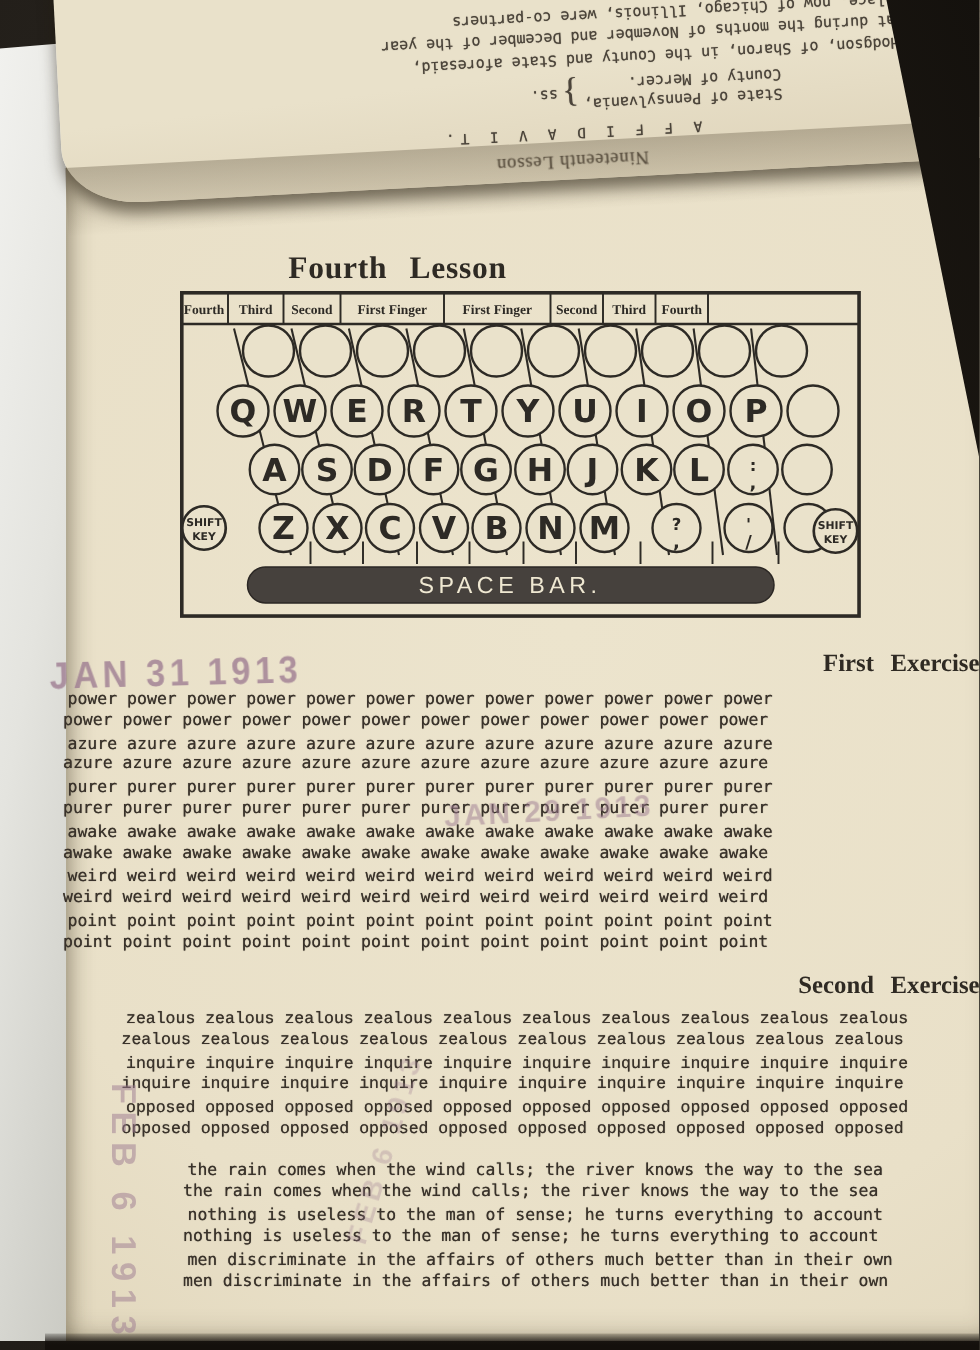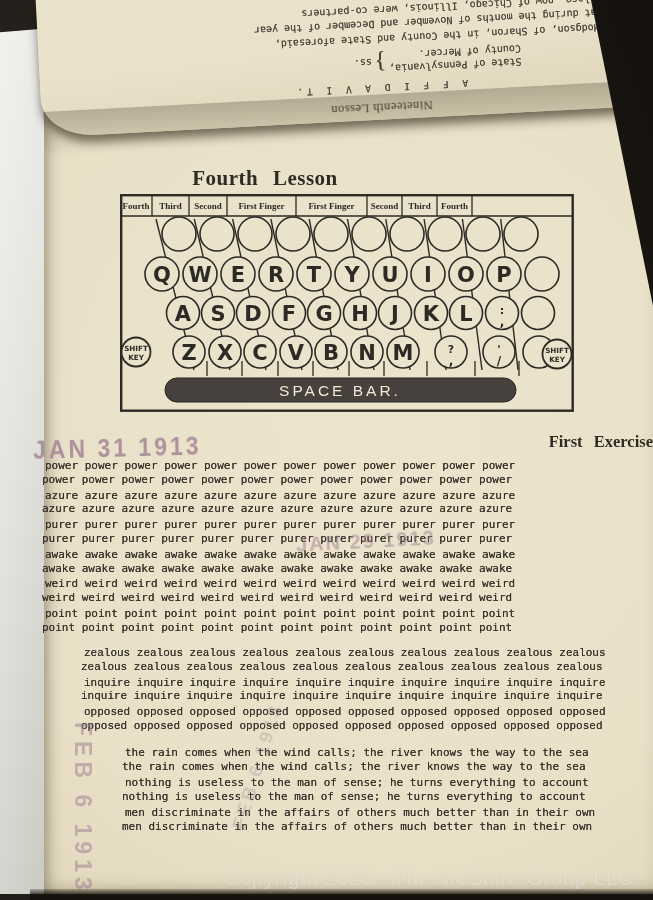--- a/index.html
+++ b/index.html
@@ -227,20 +227,21 @@
       <div class="wb wb1">
         <div class="tw">weird weird weird weird weird weird weird weird weird weird weird weird</div>
         <div class="tw">weird weird weird weird weird weird weird weird weird weird weird weird</div>
       </div>
       <div class="wb wb1">
         <div class="tw">point point point point point point point point point point point point</div>
         <div class="tw">point point point point point point point point point point point point</div>
       </div>
     </div>
   <div class="ex ex2" id="ex1">
+      <div class="ex-heading">Second Exercise</div>
       <div class="wb wb2">
         <div class="tw">zealous zealous zealous zealous zealous zealous zealous zealous zealous zealous</div>
         <div class="tw">zealous zealous zealous zealous zealous zealous zealous zealous zealous zealous</div>
       </div>
       <div class="wb wb2">
         <div class="tw">inquire inquire inquire inquire inquire inquire inquire inquire inquire inquire</div>
         <div class="tw">inquire inquire inquire inquire inquire inquire inquire inquire inquire inquire</div>
       </div>
       <div class="wb wb2">
         <div class="tw">opposed opposed opposed opposed opposed opposed opposed opposed opposed opposed</div>
@@ -260,21 +261,20 @@
           <div class="tw">men discriminate in the affairs of others much better than in their own</div>
         </div>
       </div>
     </div>
 
   <div class="stamp stamp-jan31">JAN 31 1913</div>
   <div class="stamp stamp-jan29">JAN 29 1913</div>
   <div class="stamp stamp-feb6v">FEB 6 1913</div>
   <div class="stamp stamp-feb6d">FEB 6 1913</div>
 
-  <div class="watermark">Copyright 2025 - The McGuire Group LLC</div>
 
   <div class="flipped-page">
     <div class="flip-inner">
       <div class="affi">
         <div class="affi-header">Nineteenth Lesson</div>
         <div class="affi-title">A F F I D A V I T.</div>
         <div class="affi-venue">
           <div>
             <div>State of Pennsylvania,</div>
             <div>County of Mercer.</div>

